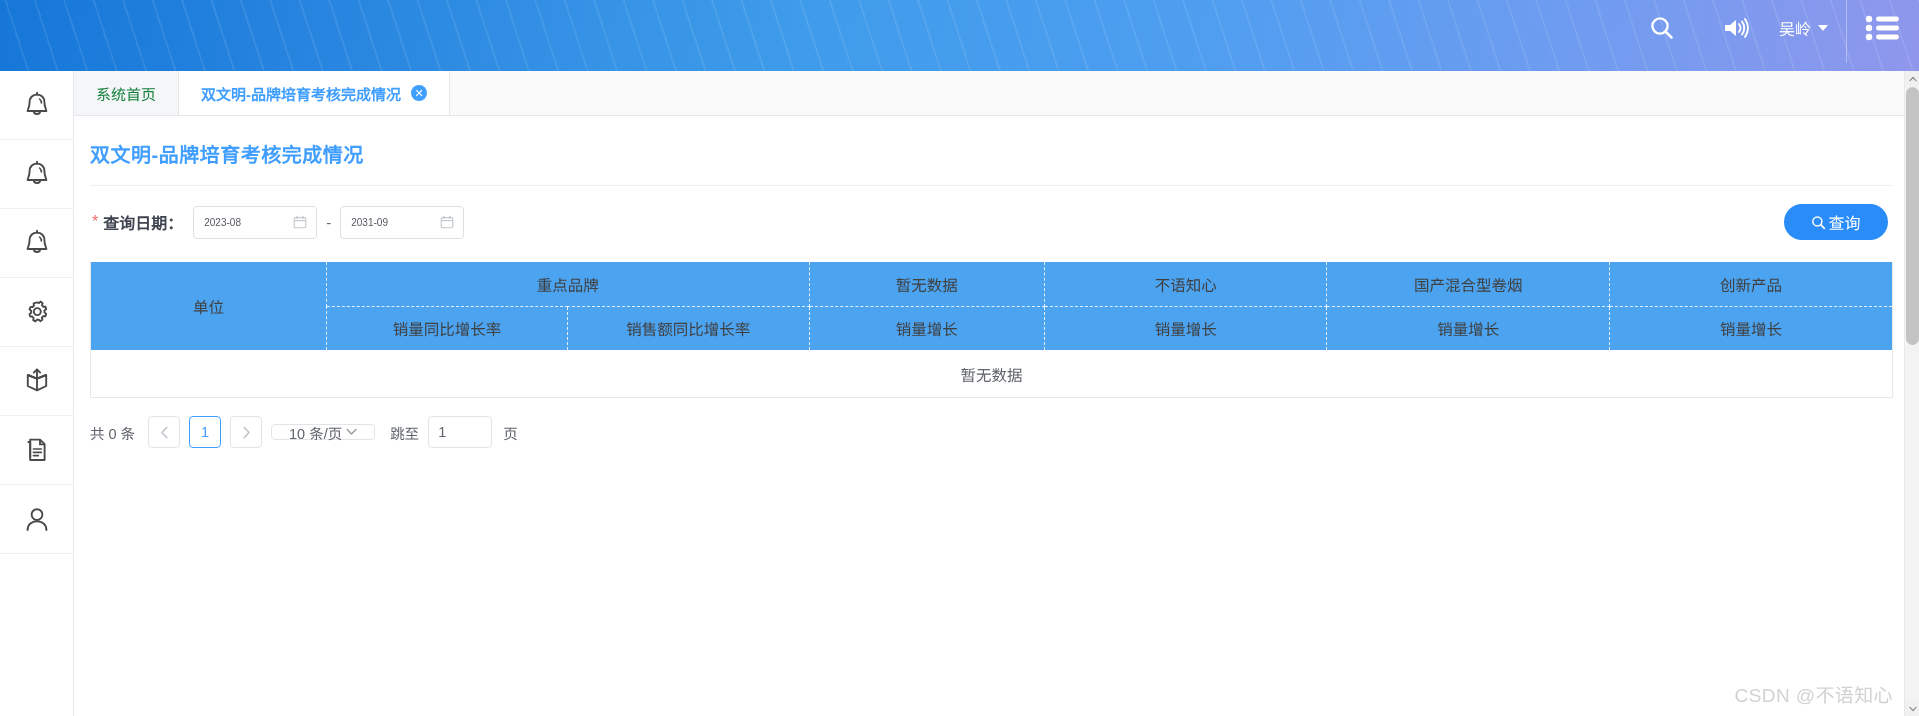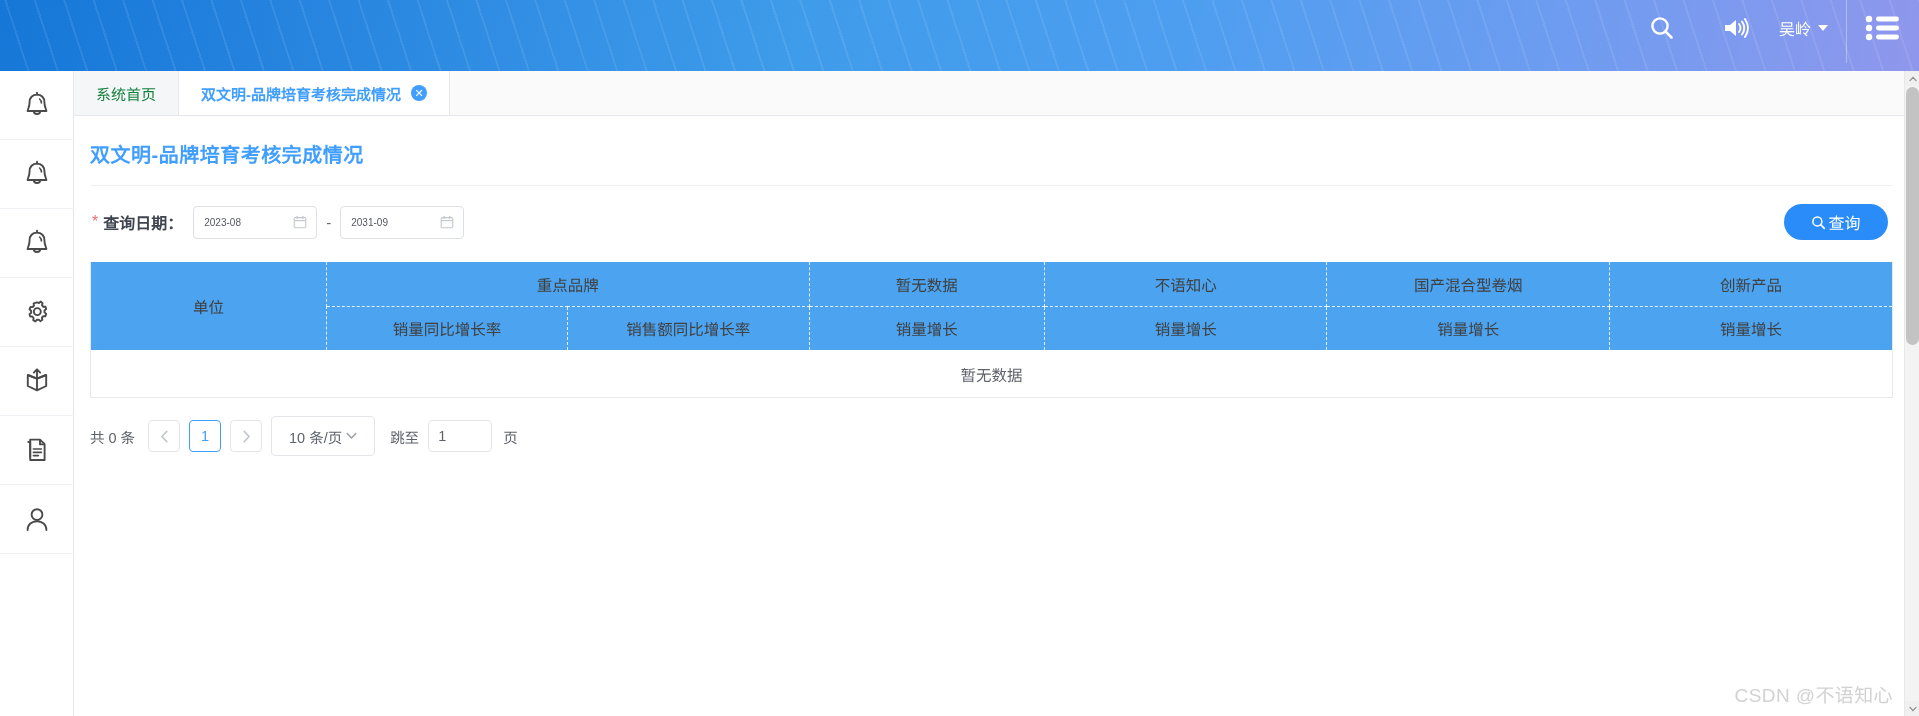--- a/index.html
+++ b/index.html
@@ -357,21 +357,21 @@
     border-radius: 4px;
     background: #ffffff;
     color: #409eff;
     display: flex;
     align-items: center;
     justify-content: center;
     font-size: 14.5px;
     cursor: pointer;
   }
   .pg-size {
-    height: 40px;
+    height: 16px;
     min-width: 104px;
     border: 1px solid #e2e4e8;
     border-radius: 4px;
     background: #ffffff;
     display: flex;
     align-items: center;
     justify-content: center;
     gap: 4px;
     padding: 0 10px;
     color: #5f636b;

